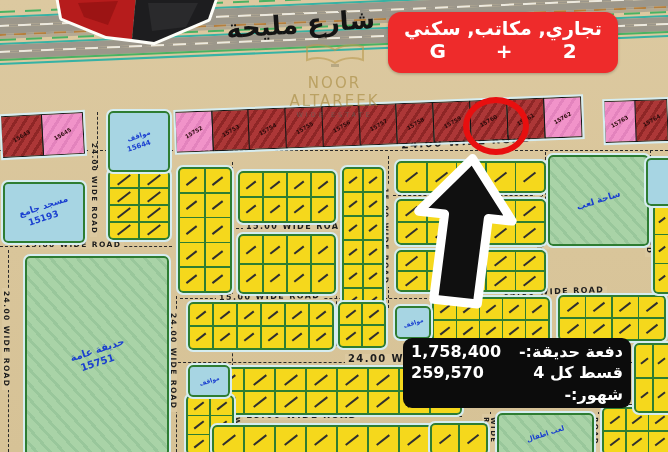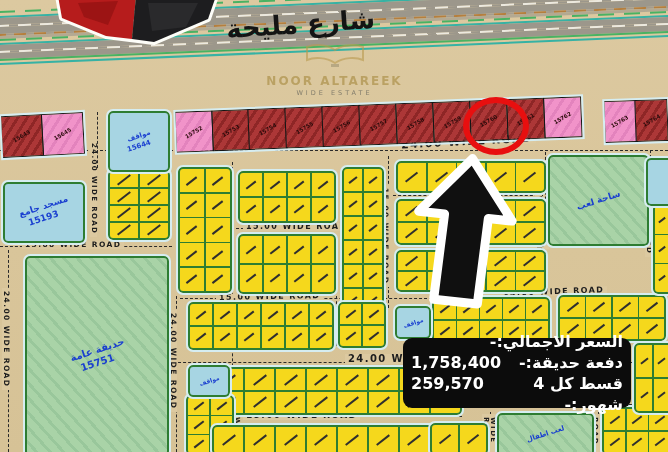--- a/index.html
+++ b/index.html
@@ -38,21 +38,21 @@
   .circle{position:absolute;border:6px solid #e80f0f;border-radius:50%;z-index:8;}
   
   .arrow{position:absolute;z-index:9;}
   
   .scribble{position:absolute;left:48px;top:-7px;z-index:10;}
   
   .street{position:absolute;left:226px;top:9px;font-size:26px;font-weight:bold;color:#141414;
           transform:rotate(-4deg);z-index:9;letter-spacing:1px;}
   
   .watermark{position:absolute;left:262px;top:44px;width:145px;text-align:center;z-index:9;opacity:.8;}
-  .watermark .wname{font-size:12px;font-weight:bold;letter-spacing:2px;color:rgba(169,140,66,.8);}
+  .watermark .wname{font-size:15px;font-weight:normal;letter-spacing:2px;color:rgba(169,140,66,.8);}
   .watermark .wtag{font-size:6.5px;letter-spacing:3px;color:rgba(95,95,88,.9);margin-top:1px;}
   
   .infobox{position:absolute;left:388px;top:12px;width:230px;height:61px;background:#ee2b2b;border-radius:13px;
            z-index:11;color:#fff;font-weight:bold;text-align:center;padding-top:6px;box-sizing:border-box;
            box-shadow:0 1px 3px rgba(0,0,0,.25);}
   .infobox .l1{font-size:19px;line-height:1.15;}
   .infobox .l2{display:flex;justify-content:center;gap:50px;font-size:20px;margin-top:1px;line-height:1;}
   
   .price{position:absolute;left:403px;top:338px;width:228px;height:70px;background:#0c0c0c;border-radius:9px;
          z-index:12;display:flex;flex-direction:column;justify-content:center;padding:2px 8px;box-sizing:border-box;}
@@ -710,24 +710,31 @@
 
   <div class="watermark">
     <svg width="62" height="26" viewBox="0 0 62 26">
       <path d="M31 6 C22 0 10 0 3 3 L3 16 C10 13 22 13 31 19 C40 13 52 13 59 16 L59 3 C52 0 40 0 31 6 Z" fill="none" stroke="#b89a4f" stroke-width="2" opacity=".75"></path>
       <rect x="27" y="20" width="8" height="3" fill="#9a8f6d" opacity=".7"></rect>
     </svg>
     <div class="wname">NOOR ALTAREEK</div>
     <div class="wtag">WIDE ESTATE</div>
   </div>
 
+  <div class="infobox">
+    <div class="l1">تجاري, مكاتب, سكني</div>
+    <div class="l2">
+      <span>G</span>
+      <span>+</span>
+      <span>2</span>
+    </div>
+  </div>
 
   <div class="price">
     <div class="prow">
-      <span class="plabel">السعر الاجمالي:-</span>
     </div>
     <div class="prow">
       <span class="plabel">دفعة حديقة:-</span>
       <span class="pval">1,758,400</span>
     </div>
     <div class="prow">
       <span class="plabel">قسط كل 4 شهور:-</span>
       <span class="pval">259,570</span>
     </div>
   </div>

